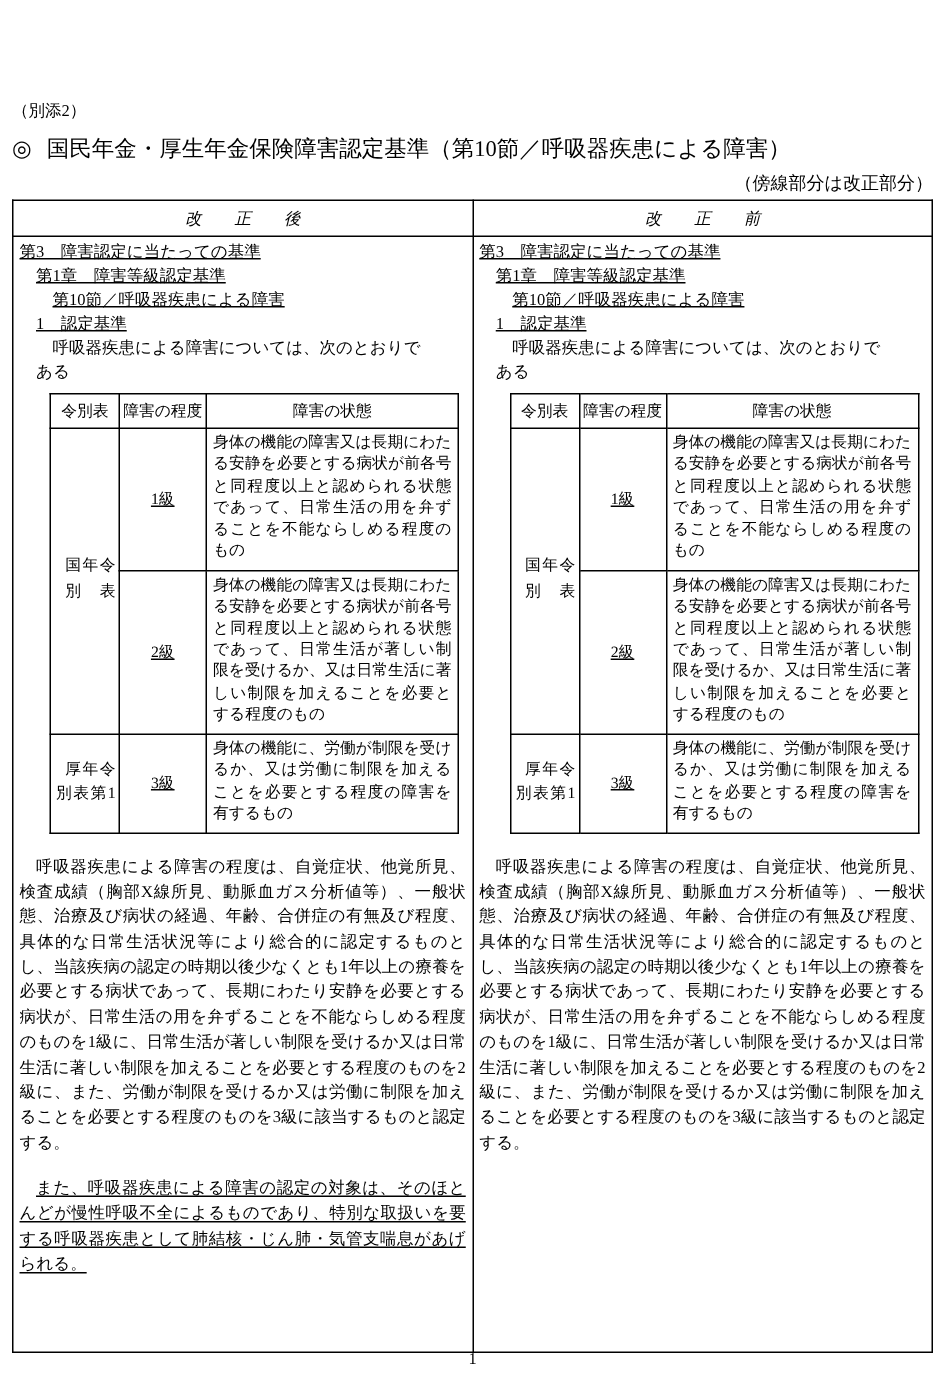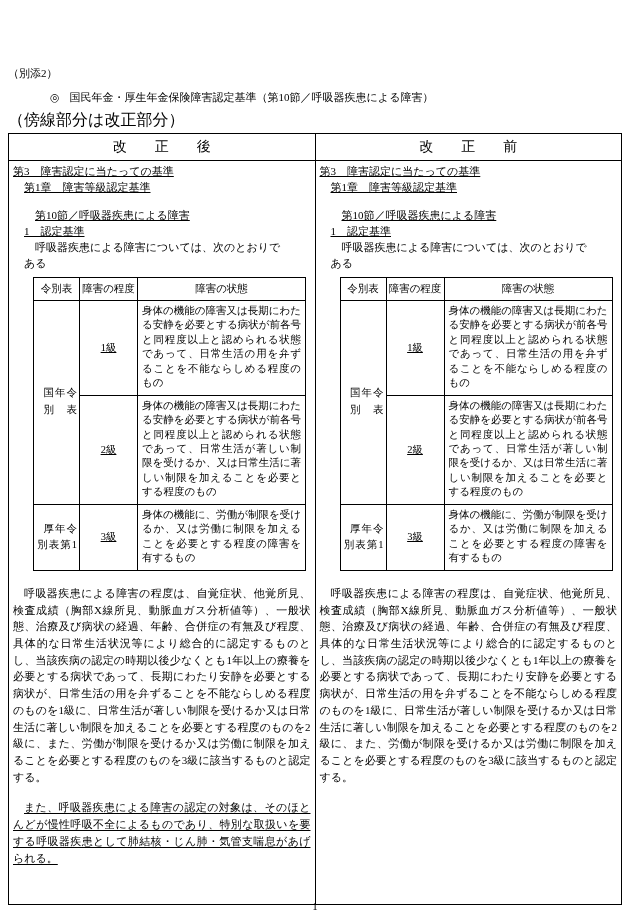--- a/index.html
+++ b/index.html
@@ -6,38 +6,38 @@
   html,body { background:#fff; }
   body {
     width:630px; height:916px; position:relative; overflow:hidden;
     color:#000;
     font-family:"Liberation Serif","DejaVu Serif",serif;
     font-size:11px;
   }
   .sheet { padding:66px 8px 0 8px; height:100%; position:relative; }
 
   .attachment { font-size:11px; }
-  .doc-title-line { margin-top:9px; font-size:11px;margin-left:42px; }
+  .doc-title-line { margin-top:9px; font-size:15px; }
   .doc-title-line .marker { margin-right:10px; }
-  .rev-note { text-align:left; font-size:16px; margin-top:5px; margin-bottom:2px; }
+  .rev-note { text-align:right; font-size:12px; margin-top:5px; margin-bottom:2px; }
 
   table.cmp { width:100%; border-collapse:collapse; table-layout:fixed; margin-top:2px; }
   table.cmp th.colhead {
     border:1px solid #000; font-weight:normal; text-align:center;
-    padding:4px 0; font-size:14px;
+    padding:4px 0; font-size:11px;font-style:italic;
   }
   table.cmp td.col {
     border:1px solid #000; width:50%; vertical-align:top;
     padding:3px 4px 6px 4px; height:744px;
   }
 
   .h { line-height:1.45;text-decoration:underline; }
   .h0 { margin-left:0; }
   .h1 { margin-left:1em; }
-  .h2 { margin-left:2em;margin-top:12px; }
+  .h2 { margin-left:2em; }
   .intro { margin-left:1em; text-indent:1em; line-height:1.45; white-space:pre-line; }
 
   table.inner {
     border-collapse:collapse; margin:5px 0 6px 20px; width:272px;
     font-size:10.5px; table-layout:fixed;border-radius:21px;
   }
   table.inner th, table.inner td { border:1px solid #000; font-weight:normal; }
   table.inner th { text-align:center; padding:4px 1px; }
   col.c-law { width:46px; }
   col.c-grade { width:58px; }

